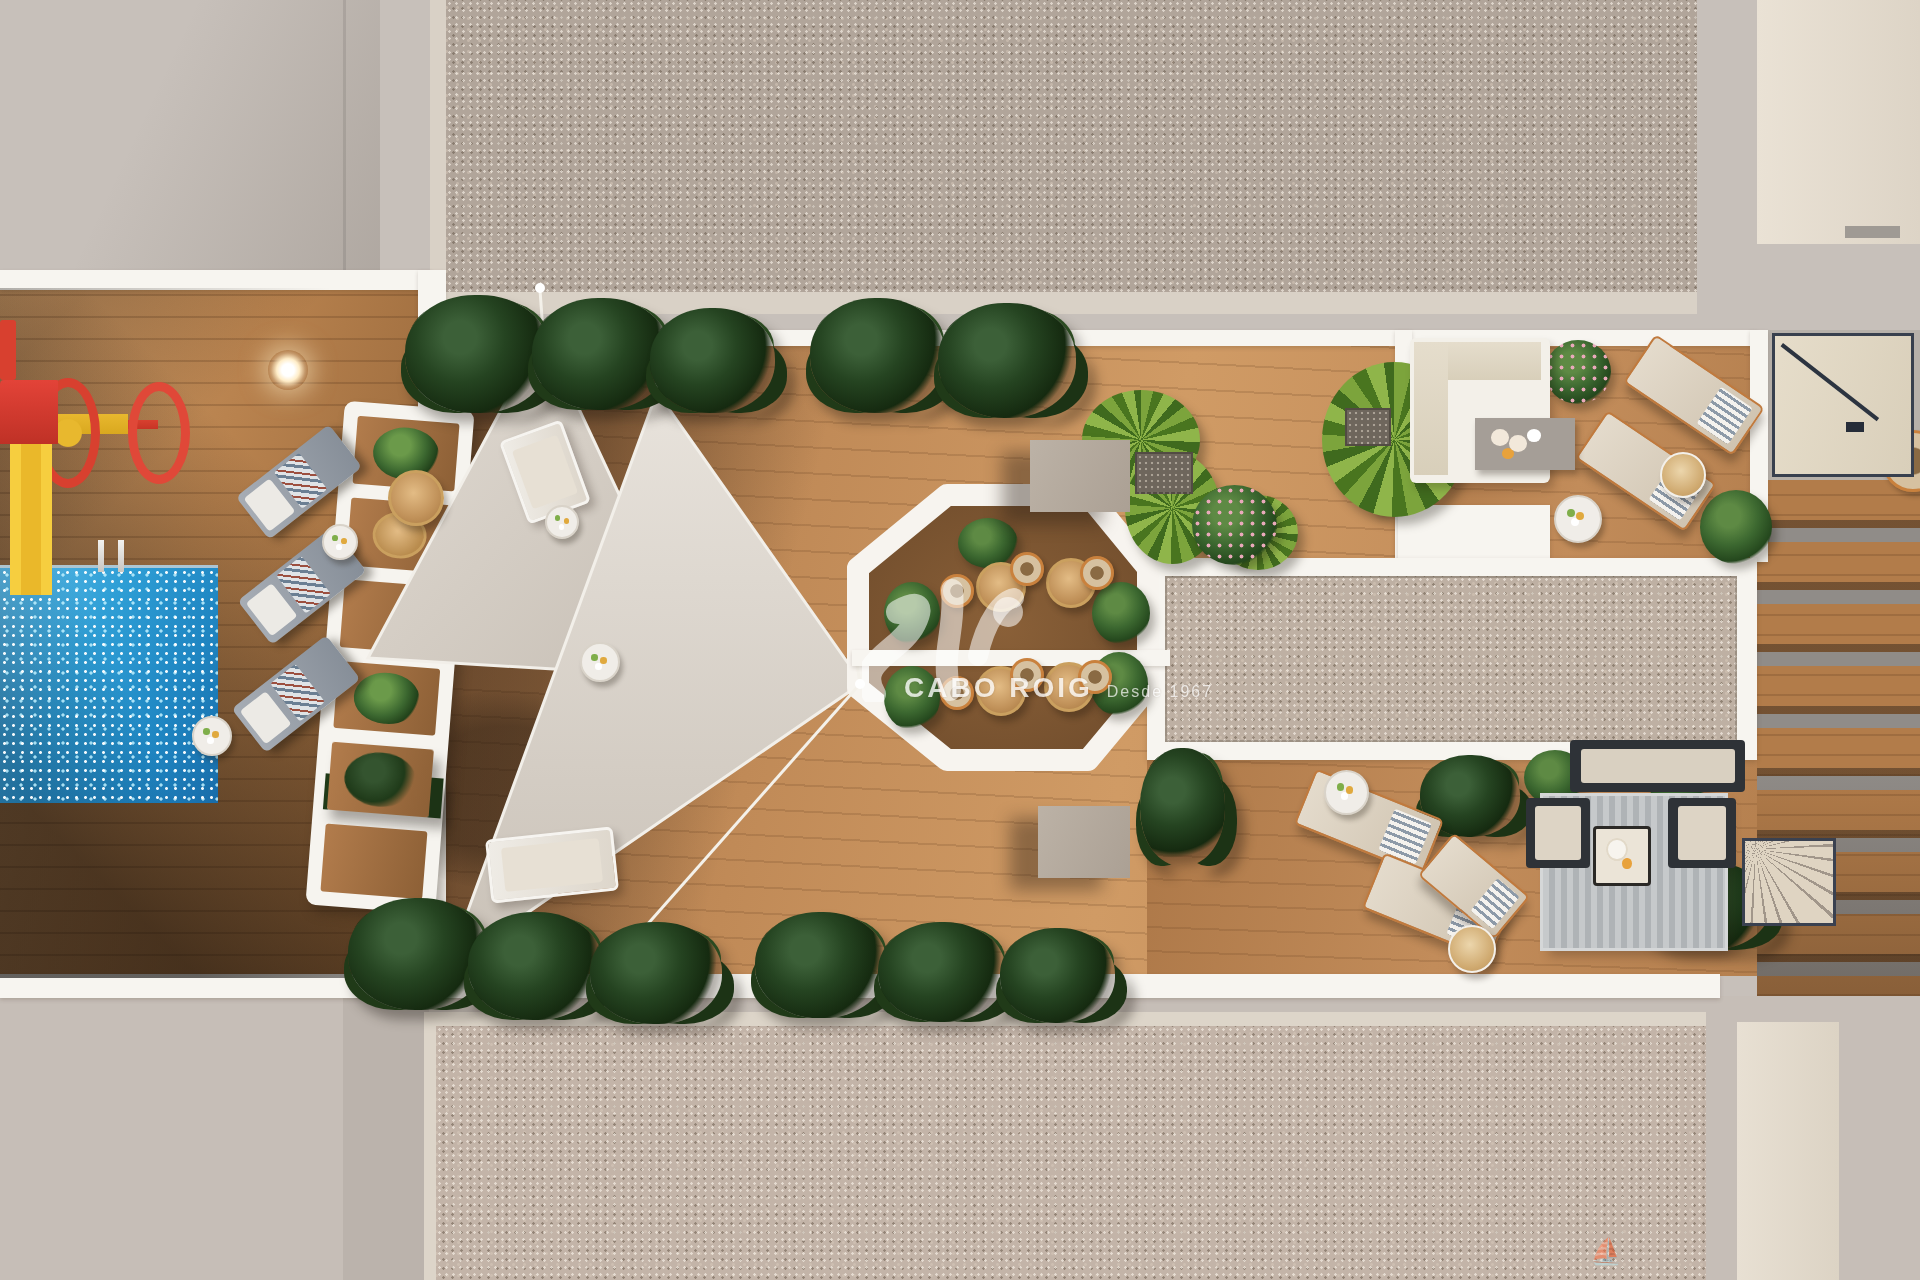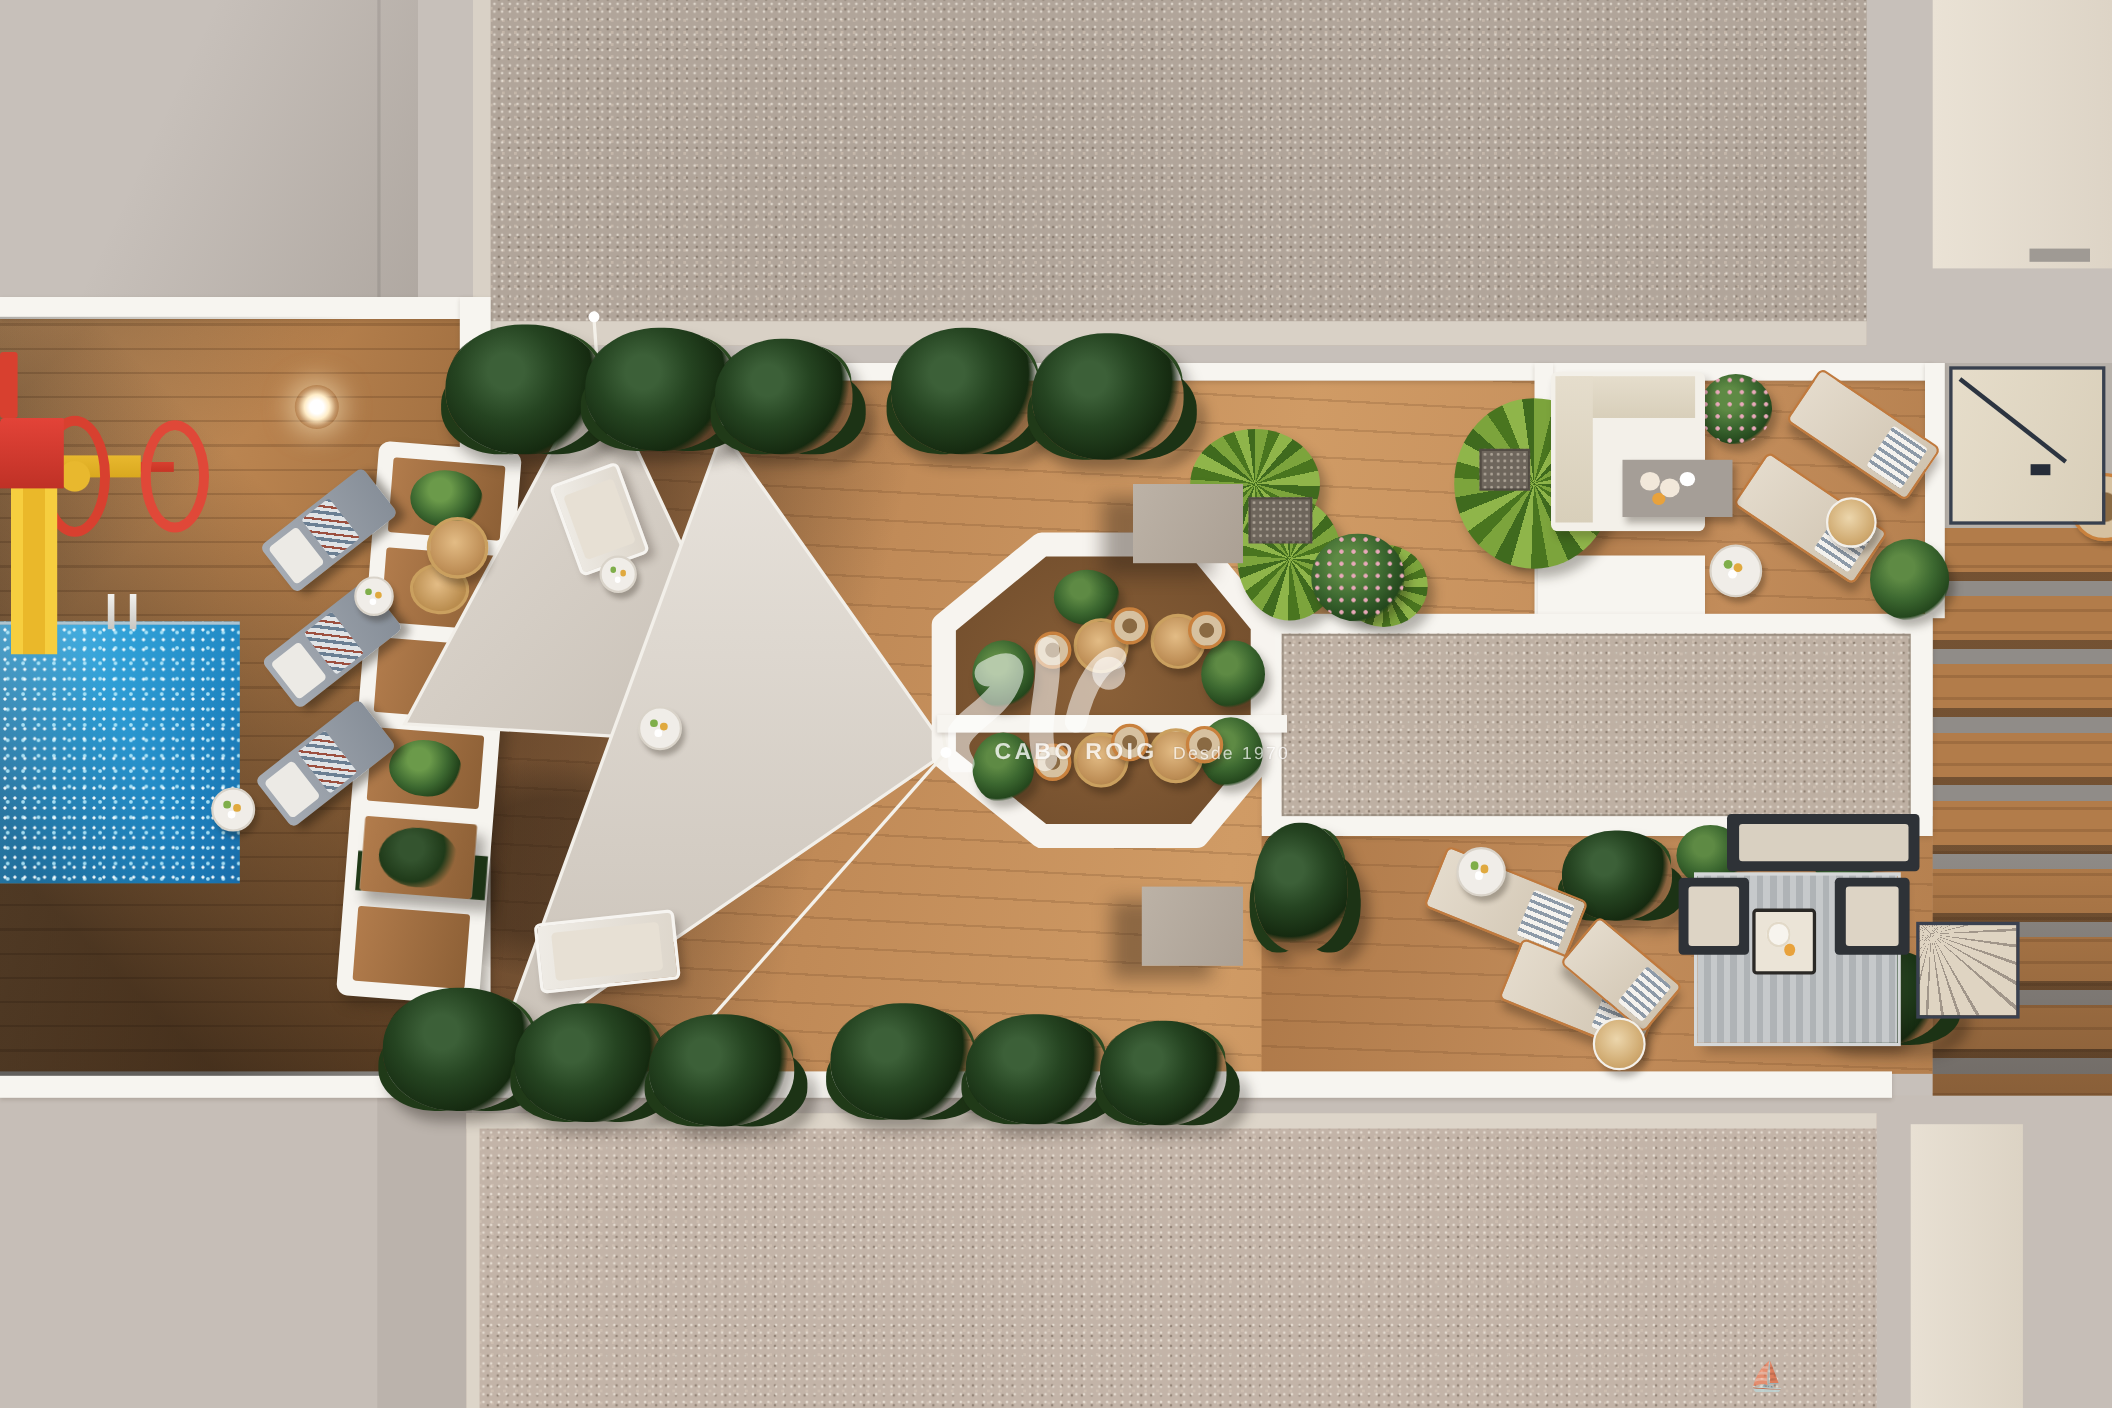--- a/index.html
+++ b/index.html
@@ -186,21 +186,21 @@
   .stair::before{content:"";position:absolute;left:6%;top:5%;width:90%;height:4px;background:#2c3440;
      transform-origin:0 0;transform:rotate(38deg);}
   .stair::after{content:"";position:absolute;left:52%;top:62%;width:18px;height:10px;background:#262d39;}
   .boat::after{content:"⛵";font-size:26px;color:rgba(60,72,95,.55);}
 
   
   .wm{left:862px;top:572px;width:300px;height:132px;pointer-events:none;}
   .wm svg{position:absolute;left:0;top:0;}
   .wm-text{position:absolute;left:42px;top:100px;white-space:nowrap;color:#ffffff;opacity:.78;
      text-shadow:0 0 2px rgba(80,60,40,.3);}
-  .wm-brand{font-size:21px;font-weight:bold;letter-spacing:3px;}
+  .wm-brand{font-size:28px;font-weight:bold;letter-spacing:3px;}
   .wm-since{font-size:16px;margin-left:14px;letter-spacing:2px;opacity:.9;}
 </style>
 </head>
 <body>
 
 <div id="stage">
 
   <div class="abs pav-top"></div>
   <div class="abs seam"></div>
   <div class="abs roof-top speck"></div>
@@ -351,17 +351,17 @@
   <div class="abs wm">
     <svg width="180" height="130" viewBox="0 0 180 130">
       <g fill="none" stroke="#ffffff" stroke-opacity="0.55" stroke-linecap="round">
         <path d="M12,122 C-8,90 38,80 52,52 C64,28 50,32 36,40" stroke-width="24"></path>
         <path d="M88,118 C78,84 94,56 90,18" stroke-width="22"></path>
         <path d="M116,84 C124,48 140,28 152,26" stroke-width="20"></path>
       </g>
       <circle cx="146" cy="40" r="15" fill="#ffffff" fill-opacity="0.55"></circle>
     </svg>
     <div class="wm-text">
-      <span class="wm-brand">CABO ROIG</span><span class="wm-since">Desde 1970</span>
+      <span class="wm-brand">CABO ROIG</span><span class="wm-since">Desde 1967</span>
     </div>
   </div>
 
 </div>
 
 </body></html>

